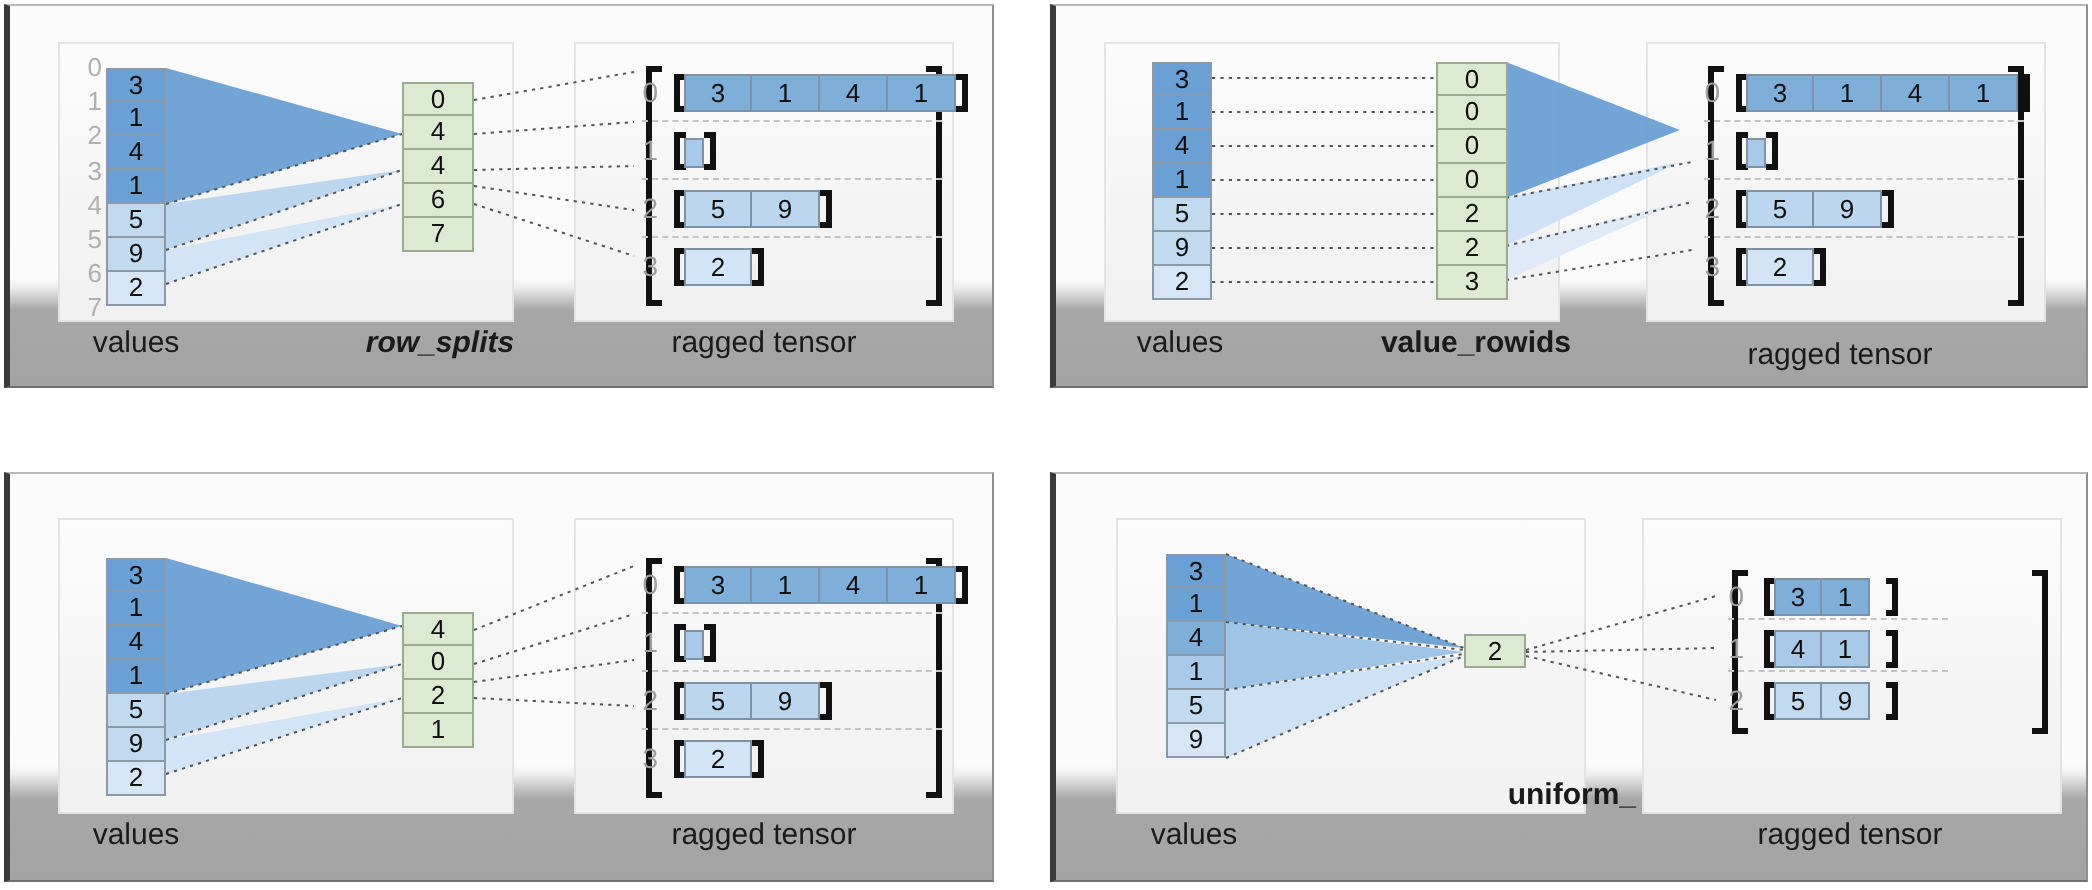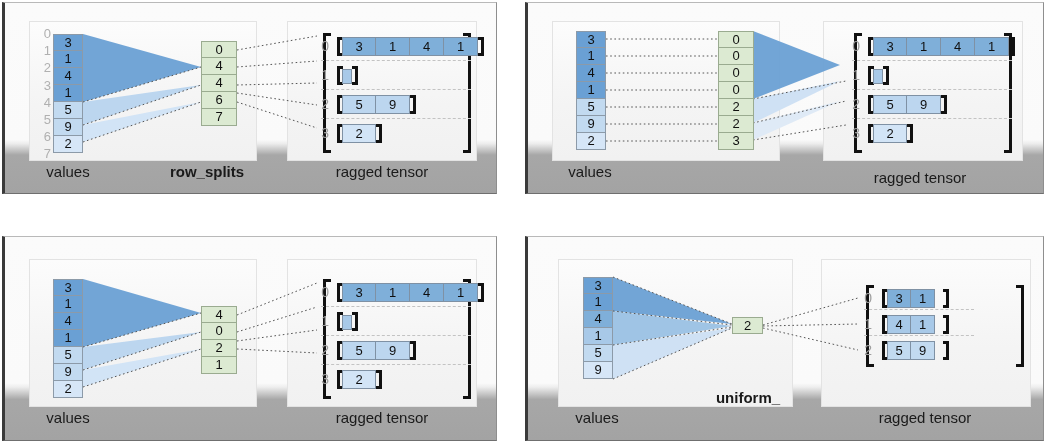--- a/index.html
+++ b/index.html
@@ -112,21 +112,21 @@
 
     <div class="col" style="left:196px;top:38px;width:36px;">
         <div class="cell g">0</div>
         <div class="cell g">4</div>
         <div class="cell g">4</div>
         <div class="cell g">6</div>
         <div class="cell g">7</div>
       </div>
 
     <div class="caption" style="left:32px;top:160px;width:62px;">values</div>
-    <div class="caption bold" style="left:140px;top:160px;width:124px;">row_splits</div>
+    <div class="caption bold" style="left:153px;top:160px;width:124px;font-style:italic;">row_splits</div>
     <div class="caption" style="left:310px;top:160px;width:134px;">ragged tensor</div>
 
     <div class="rt" style="left:310px;top:26px;width:160px;height:116px;">
         <div class="brk" style="width: 8px; height: 120px; top: 4px; border-top: 3px solid rgb(17, 17, 17); border-bottom: 3px solid rgb(17, 17, 17); border-left: 3px solid rgb(17, 17, 17); left: 8px; box-sizing: border-box; position: absolute;"></div>
         <div class="brk" style="width: 8px; height: 120px; top: 4px; border-top: 3px solid rgb(17, 17, 17); border-bottom: 3px solid rgb(17, 17, 17); border-right: 3px solid rgb(17, 17, 17); box-sizing: border-box; right: 4px; position: absolute;"></div>
         <div class="rtlabel" style="left: 0px; top: 9px;">0</div>
         <div class="rtrow" style="left: 22px; top: 8px;">
           <div class="brk" style="width: 6px; height: 19px; top: 0px; border-top: 3px solid rgb(17, 17, 17); border-bottom: 3px solid rgb(17, 17, 17); border-left: 3px solid rgb(17, 17, 17); left: 0px; box-sizing: border-box; position: absolute;"></div>
           <div class="rtcells" style="left: 5px;">
             <div class="rtc" style="background: rgb(127, 175, 217);">3</div>
@@ -206,20 +206,21 @@
         <div class="cell g">0</div>
         <div class="cell g">0</div>
         <div class="cell g">0</div>
         <div class="cell g">0</div>
         <div class="cell g">2</div>
         <div class="cell g">2</div>
         <div class="cell g">3</div>
       </div>
 
     <div class="caption" style="left:30px;top:160px;width:64px;">values</div>
+    <div class="caption bold" style="left:130px;top:160px;width:160px;">value_rowids</div>
     <div class="caption" style="left:325px;top:166px;width:134px;">ragged tensor</div>
 
     <div class="rt" style="left:318px;top:26px;width:170px;height:116px;">
         <div class="brk" style="width: 8px; height: 120px; top: 4px; border-top: 3px solid rgb(17, 17, 17); border-bottom: 3px solid rgb(17, 17, 17); border-left: 3px solid rgb(17, 17, 17); left: 8px; box-sizing: border-box; position: absolute;"></div>
         <div class="brk" style="width: 8px; height: 120px; top: 4px; border-top: 3px solid rgb(17, 17, 17); border-bottom: 3px solid rgb(17, 17, 17); border-right: 3px solid rgb(17, 17, 17); box-sizing: border-box; right: 4px; position: absolute;"></div>
         <div class="rtlabel" style="left: 0px; top: 9px;">0</div>
         <div class="rtrow" style="left: 22px; top: 8px;">
           <div class="brk" style="width: 6px; height: 19px; top: 0px; border-top: 3px solid rgb(17, 17, 17); border-bottom: 3px solid rgb(17, 17, 17); border-left: 3px solid rgb(17, 17, 17); left: 0px; box-sizing: border-box; position: absolute;"></div>
           <div class="rtcells" style="left: 5px;">
             <div class="rtc" style="background: rgb(127, 175, 217);">3</div>
@@ -376,21 +377,21 @@
         <div class="cell b2">1</div>
         <div class="cell b3">5</div>
         <div class="cell b4">9</div>
       </div>
 
     <div class="col" style="left:204px;top:80px;width:31px;">
         <div class="cell g">2</div>
       </div>
 
     <div class="caption" style="left:38px;top:172px;width:62px;">values</div>
-    <div class="caption bold two" style="left:150px;top:152px;width:140px;">uniform_</div>
+    <div class="caption bold two" style="left:150px;top:152px;width:140px;text-align:right;">uniform_</div>
     <div class="caption" style="left:330px;top:172px;width:134px;">ragged tensor</div>
 
     <div class="rt" style="left:330px;top:44px;width:170px;height:92px;">
         <div class="brk" style="width: 8px; height: 82px; top: 4px; border-top: 3px solid rgb(17, 17, 17); border-bottom: 3px solid rgb(17, 17, 17); border-left: 3px solid rgb(17, 17, 17); left: 8px; box-sizing: border-box; position: absolute;"></div>
         <div class="brk" style="width: 8px; height: 82px; top: 4px; border-top: 3px solid rgb(17, 17, 17); border-bottom: 3px solid rgb(17, 17, 17); border-right: 3px solid rgb(17, 17, 17); box-sizing: border-box; right: 4px; position: absolute;"></div>
         <div class="rtlabel" style="left: 0px; top: 9px;">0</div>
         <div class="rtrow" style="left: 24px; top: 8px;">
           <div class="brk" style="width: 6px; height: 19px; top: 0px; border-top: 3px solid rgb(17, 17, 17); border-bottom: 3px solid rgb(17, 17, 17); border-left: 3px solid rgb(17, 17, 17); left: 0px; box-sizing: border-box; position: absolute;"></div>
           <div class="rtcells" style="left: 5px;">
             <div class="rtc w2" style="background: rgb(127, 175, 217);">3</div>

